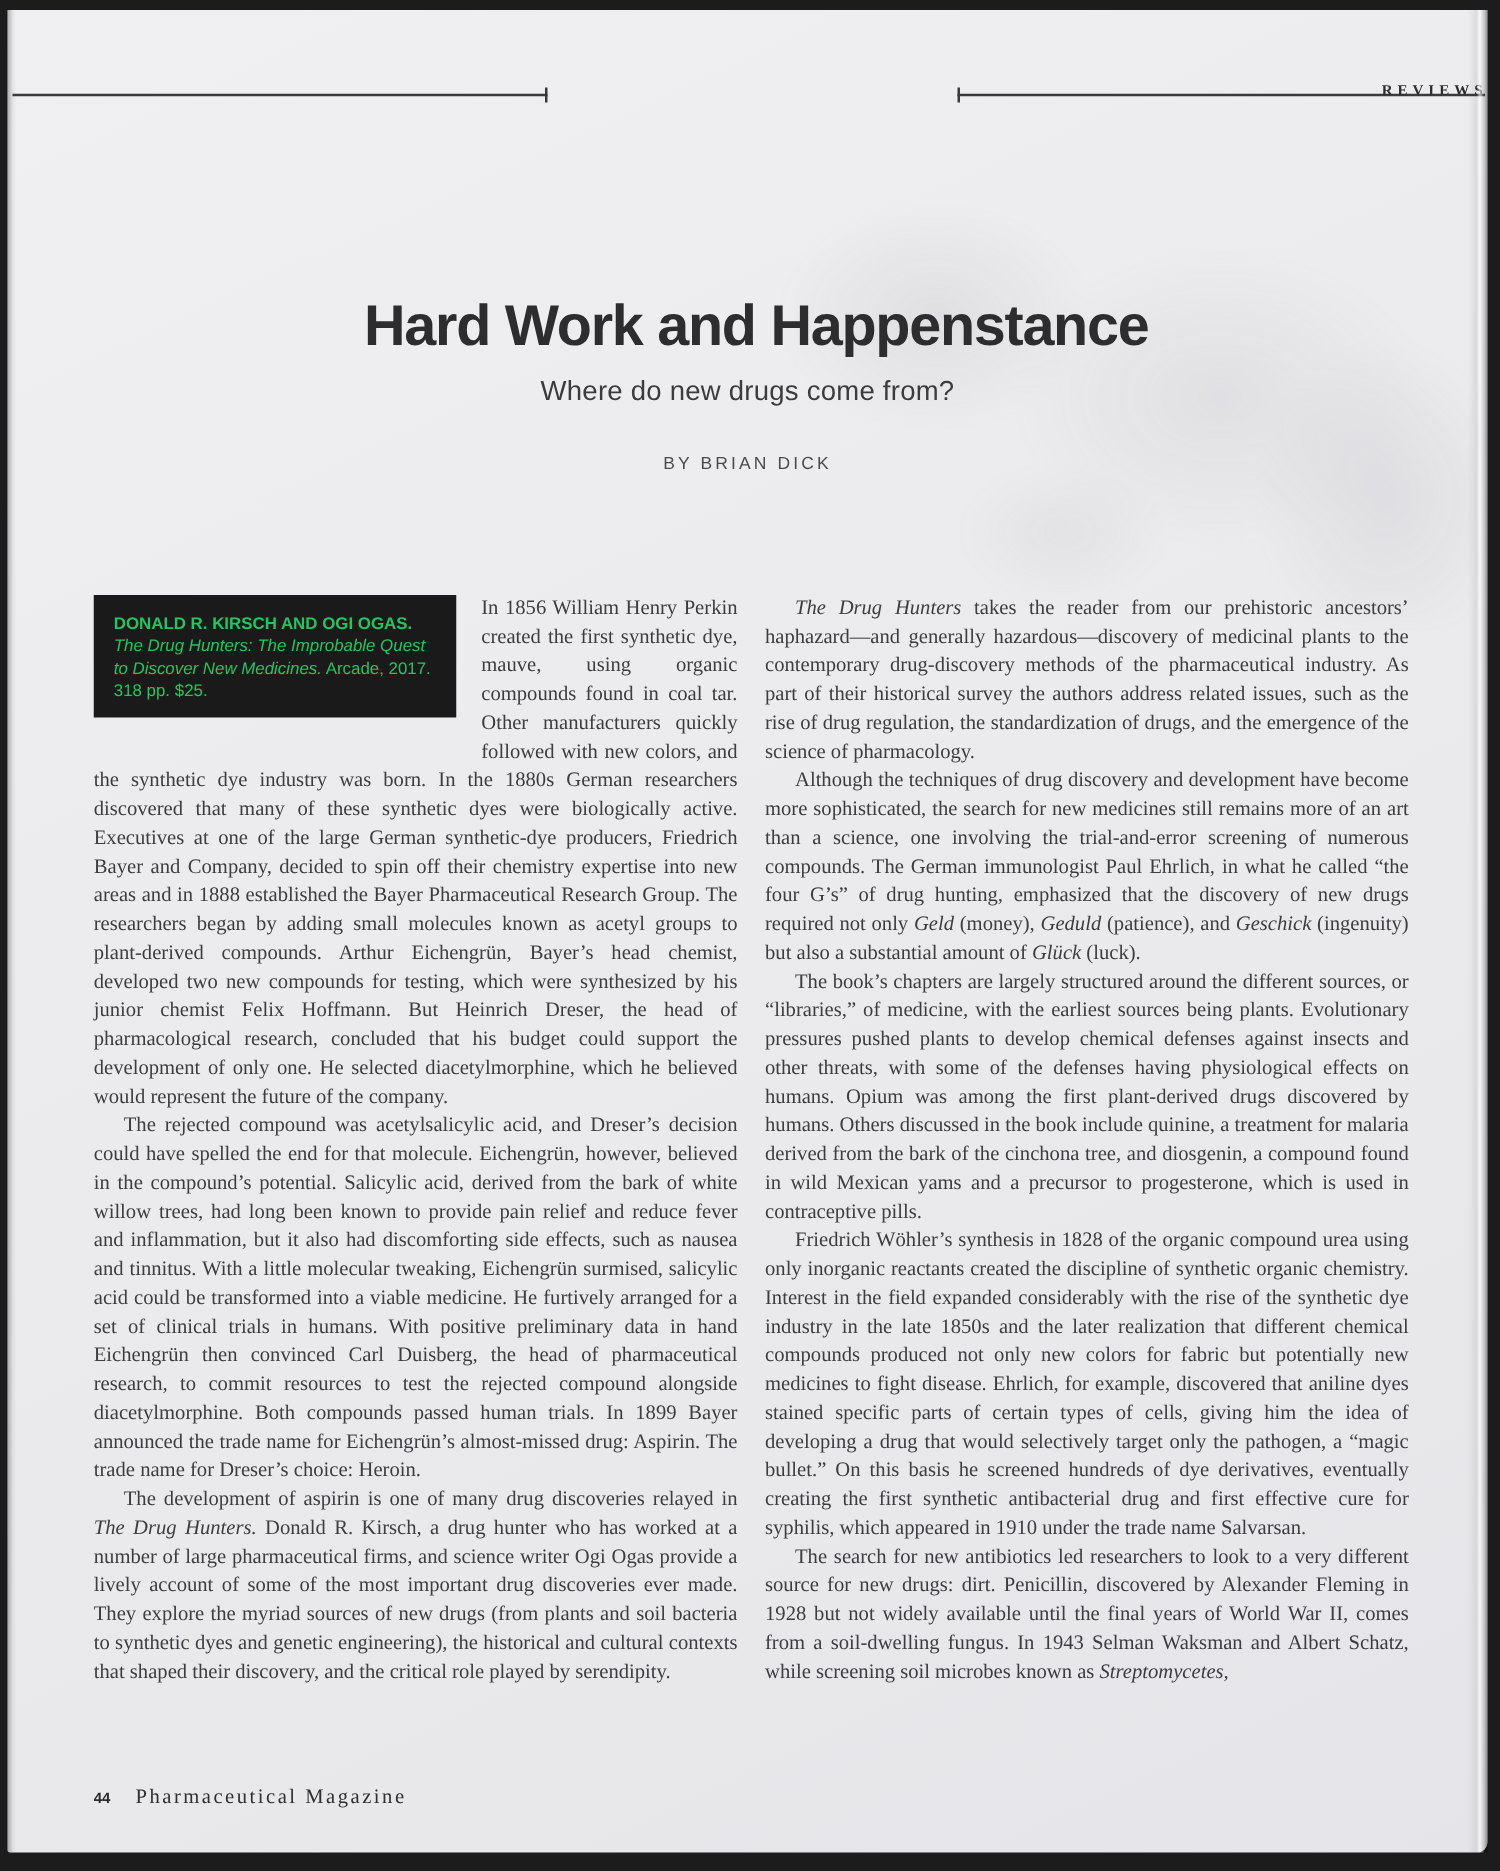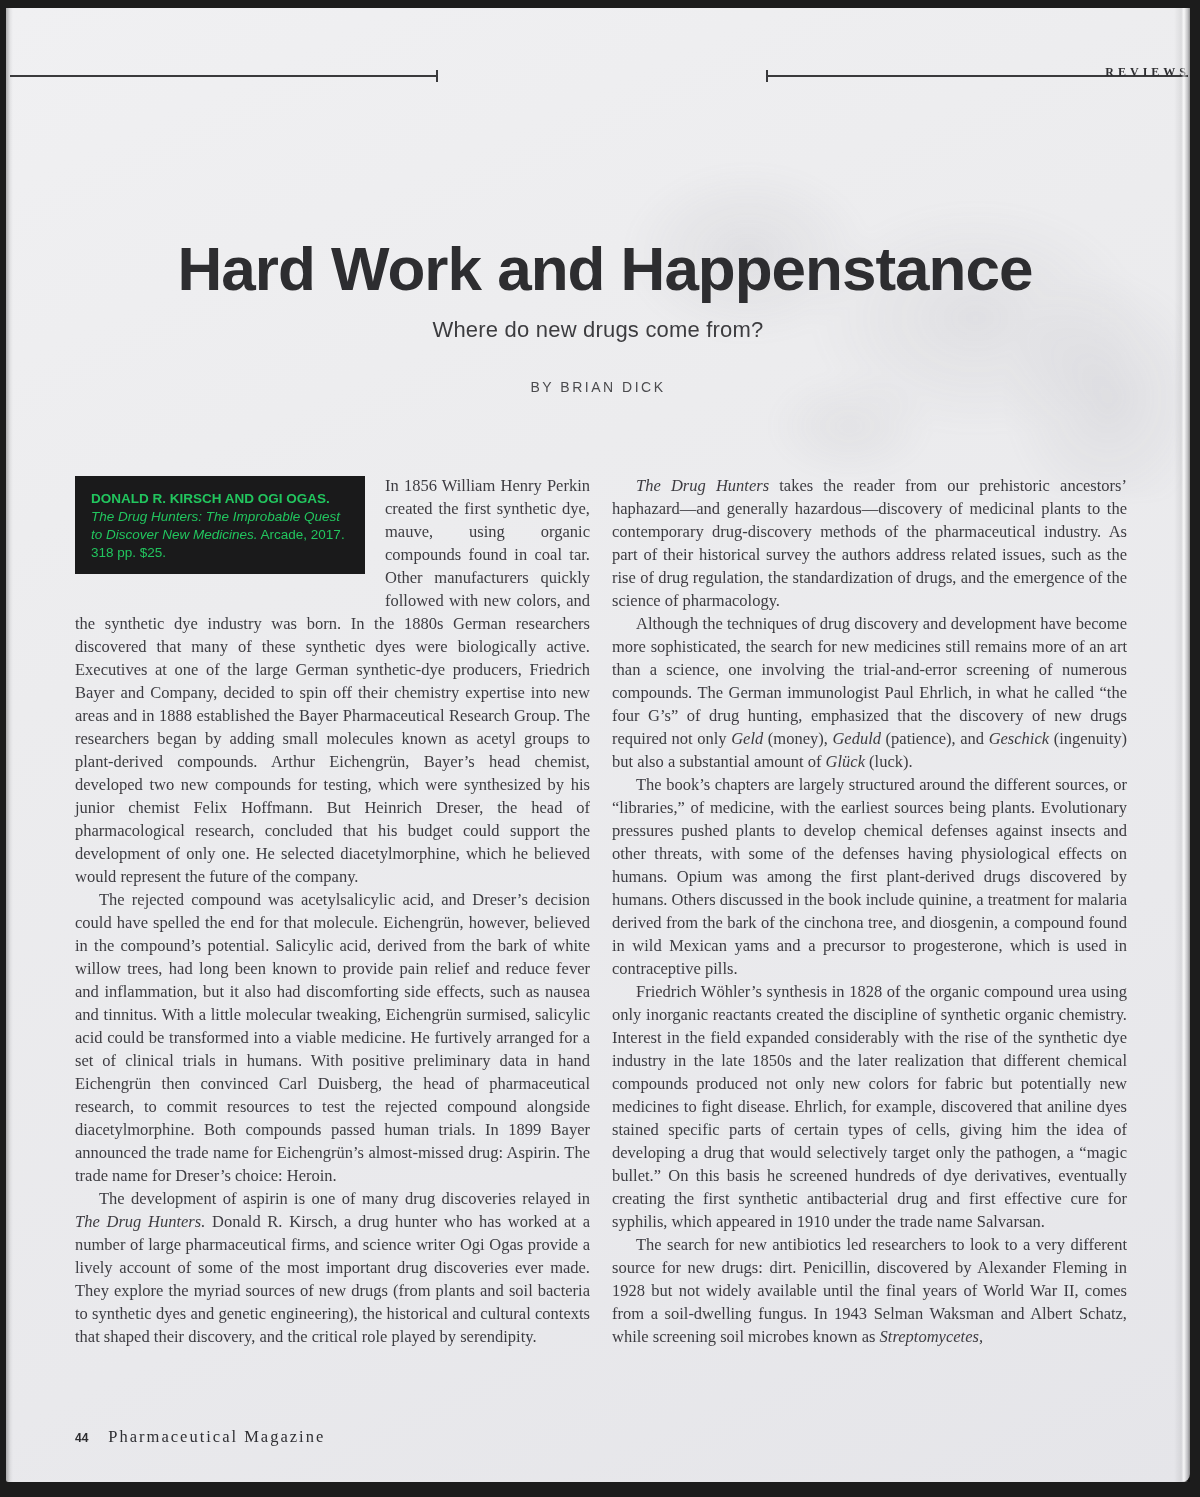--- a/index.html
+++ b/index.html
@@ -43,21 +43,21 @@
       radial-gradient(ellipse 180px 130px at 28% 32%,rgba(110,110,125,.10),rgba(110,110,125,0) 70%),
       radial-gradient(ellipse 240px 170px at 66% 50%,rgba(110,110,125,.09),rgba(110,110,125,0) 70%),
       radial-gradient(ellipse 150px 180px at 88% 72%,rgba(110,110,125,.10),rgba(110,110,125,0) 70%),
       radial-gradient(ellipse 120px 80px at 45% 80%,rgba(110,110,125,.07),rgba(110,110,125,0) 70%);
     filter:blur(5px);
   }
   
   .title-block{position:absolute;left:0;top:228px;width:100%;text-align:center;}
   .article-title{
     margin:0;font-family:"Liberation Sans",sans-serif;font-weight:700;
-    font-size:62px;letter-spacing:-1px;color:#2d2d30;line-height:1.05;padding-left:14px;
+    font-size:46px;letter-spacing:-1px;color:#2d2d30;line-height:1.05;padding-left:14px;
   }
   .article-subtitle{
     margin:16px 0 0 0;font-family:"Liberation Sans",sans-serif;font-weight:400;
     font-size:22px;color:#3c3c3f;letter-spacing:.2px;
   }
   .article-byline{
     margin:36px 0 0 0;font-family:"Liberation Sans",sans-serif;font-weight:400;
     font-size:14px;letter-spacing:2.5px;color:#4b4b4e;
   }
   

